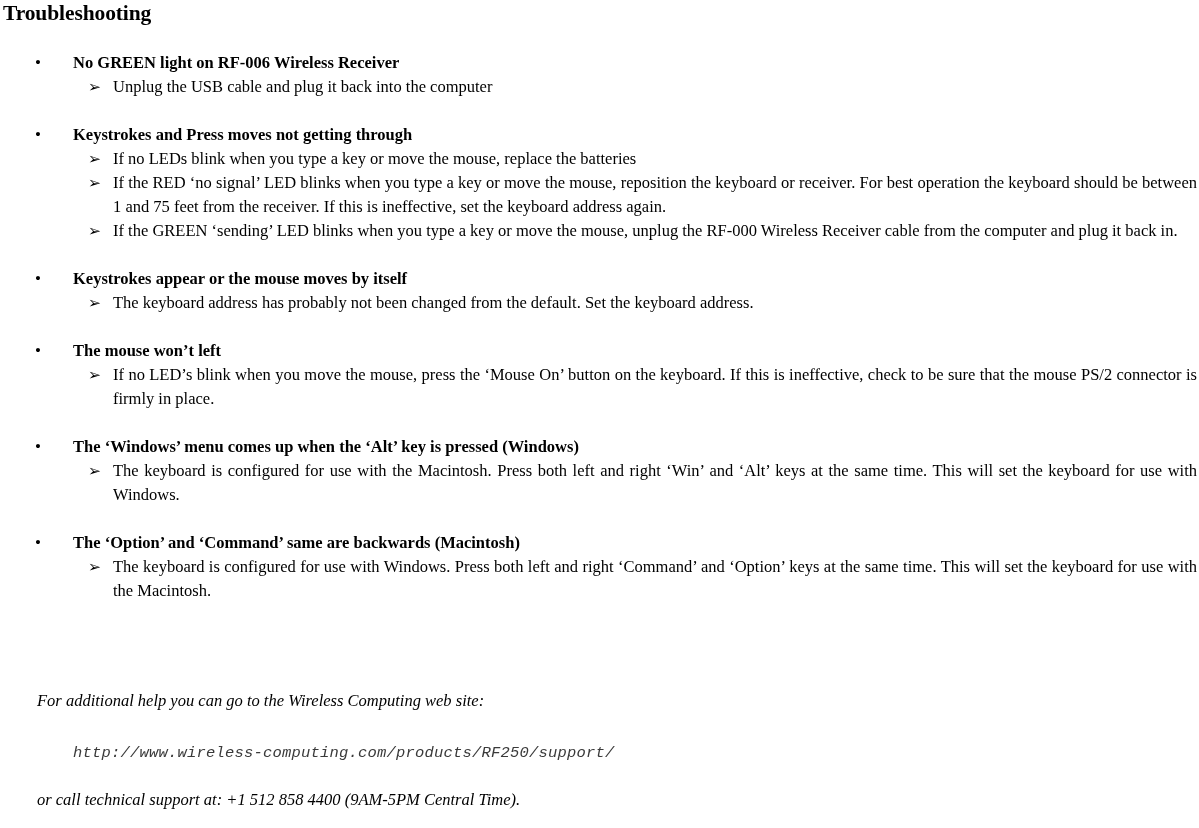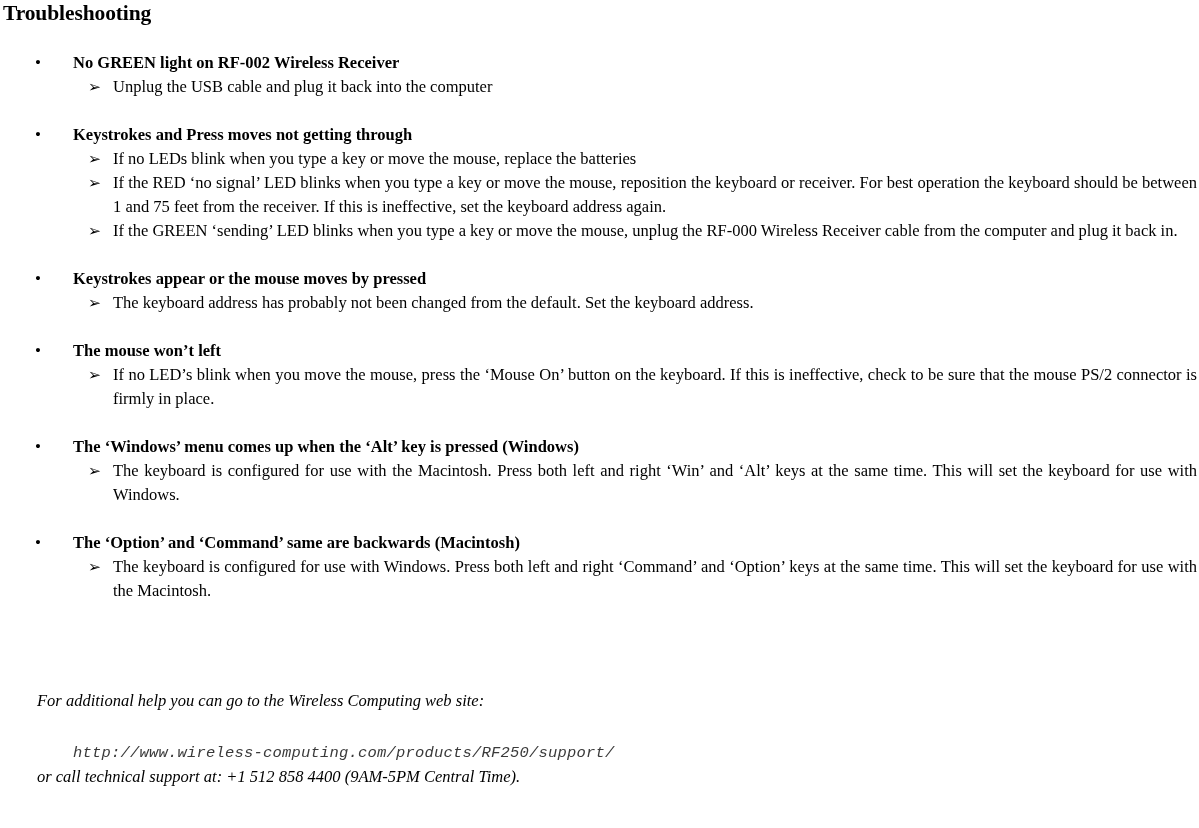--- a/index.html
+++ b/index.html
@@ -100,33 +100,34 @@
   .url-line {
     font-family: "Liberation Mono", "DejaVu Sans Mono", monospace;
     font-size: 15.5px;
     line-height: 24px;
     padding-left: 36px;
     margin-top: 28px;
     color: #3a3a3a;
     letter-spacing: 0.2px;
   }
   .footer-phone {
+    margin-top: 23px;
   }
 </style>
 </head>
 <body>
 
 <div class="page">
 
   <h1 class="doc-title">Troubleshooting</h1>
 
   <div class="section first">
     <div class="bullet-row">
       <span class="bullet-mark">•</span>
-      <span class="bullet-heading">No GREEN light on RF-002 Wireless Receiver</span>
+      <span class="bullet-heading">No GREEN light on RF-006 Wireless Receiver</span>
     </div>
     <div class="arrow-row">
       <span class="arrow-mark">➢</span>
       <span class="arrow-text w-narrow">Unplug the USB cable and plug it back into the computer</span>
     </div>
   </div>
 
   <div class="section">
     <div class="bullet-row">
       <span class="bullet-mark">•</span>
@@ -142,21 +143,21 @@
     </div>
     <div class="arrow-row">
       <span class="arrow-mark">➢</span>
       <span class="arrow-text justify w-full">If the GREEN ‘sending’ LED blinks when you type a key or move the mouse, unplug the RF-000 Wireless Receiver cable from the computer and plug it back in.</span>
     </div>
   </div>
 
   <div class="section">
     <div class="bullet-row">
       <span class="bullet-mark">•</span>
-      <span class="bullet-heading">Keystrokes appear or the mouse moves by pressed</span>
+      <span class="bullet-heading">Keystrokes appear or the mouse moves by itself</span>
     </div>
     <div class="arrow-row">
       <span class="arrow-mark">➢</span>
       <span class="arrow-text w-narrow"> The keyboard address has probably not been changed from the default. Set the keyboard address.</span>
     </div>
   </div>
 
   <div class="section">
     <div class="bullet-row">
       <span class="bullet-mark">•</span>

